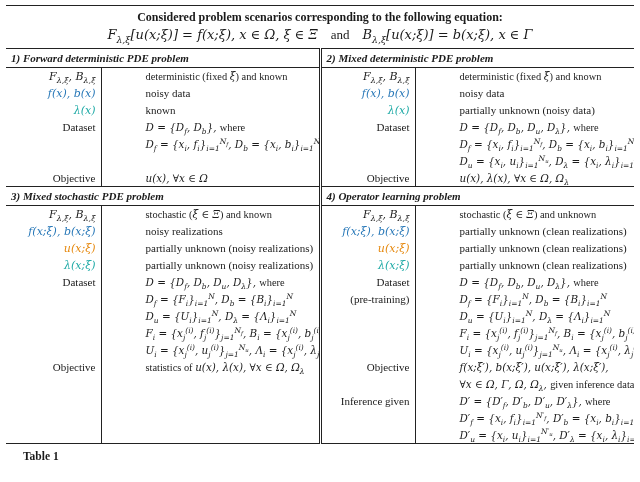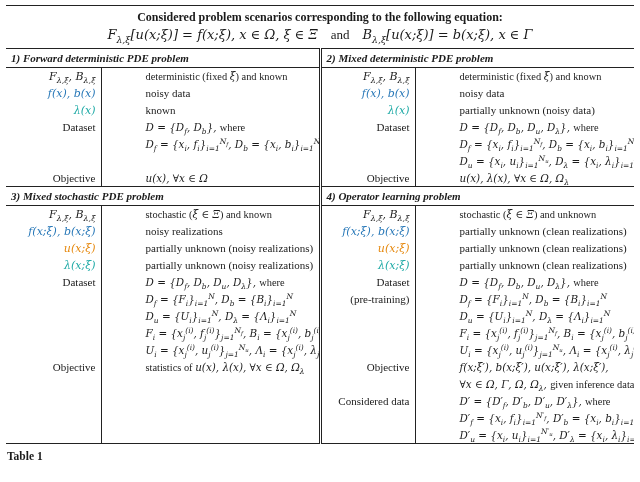--- a/index.html
+++ b/index.html
@@ -19,21 +19,21 @@
   td.lbl{text-align:right;border-right:1px solid #222;}
   td.mid{border-right:3px double #222;}
   td.desc{text-align:left;padding-left:44px;}
   td.desc .math{font-size:10.4px;}
   .math{font-style:italic;font-family:"DejaVu Serif","DejaVu Sans",serif;}
   .math .rm{font-style:normal;font-family:"Liberation Serif",serif;}
   .cal{font-style:italic;}
   sub,sup{font-size:0.72em;line-height:0;}
   sup{vertical-align:super;}
   sub{vertical-align:sub;}
-  .caption{margin:6px 0 0 1px;font-weight:bold;font-size:11.5px;}
+  .caption{margin:6px 0 0 17px;font-weight:bold;font-size:11.5px;}
 </style>
 </head>
 <body>
 
 <div class="wrap">
   <table>
     <colgroup>
       <col style="width:95px">
         <col style="width:219px">
         <col style="width:95px">
@@ -158,21 +158,21 @@
         </tr>
         <tr class="content">
           <td class="lbl"></td>
           <td class="desc mid"></td>
           <td class="lbl"></td>
           <td class="desc"><span class="math">∀x ∈ Ω, Γ, Ω, Ω<sub>λ</sub>, <span class="rm">given inference data</span></span></td>
         </tr>
         <tr class="content">
           <td class="lbl"></td>
           <td class="desc mid"></td>
-          <td class="lbl">Considered data</td>
+          <td class="lbl">Inference given</td>
           <td class="desc"><span class="math"><span class="cal">D</span>′ = {<span class="cal">D</span>′<sub>f</sub>, <span class="cal">D</span>′<sub>b</sub>, <span class="cal">D</span>′<sub>u</sub>, <span class="cal">D</span>′<sub>λ</sub>}, <span class="rm">where</span></span></td>
         </tr>
         <tr class="content">
           <td class="lbl"></td>
           <td class="desc mid"></td>
           <td class="lbl"></td>
           <td class="desc"><span class="math"><span class="cal">D</span>′<sub>f</sub> = {x<sub>i</sub>, f<sub>i</sub>}<sub>i=1</sub><sup>N′<sub>f</sub></sup>, <span class="cal">D</span>′<sub>b</sub> = {x<sub>i</sub>, b<sub>i</sub>}<sub>i=1</sub><sup>N′<sub>b</sub></sup></span></td>
         </tr>
         <tr class="content">
           <td class="lbl"></td>

